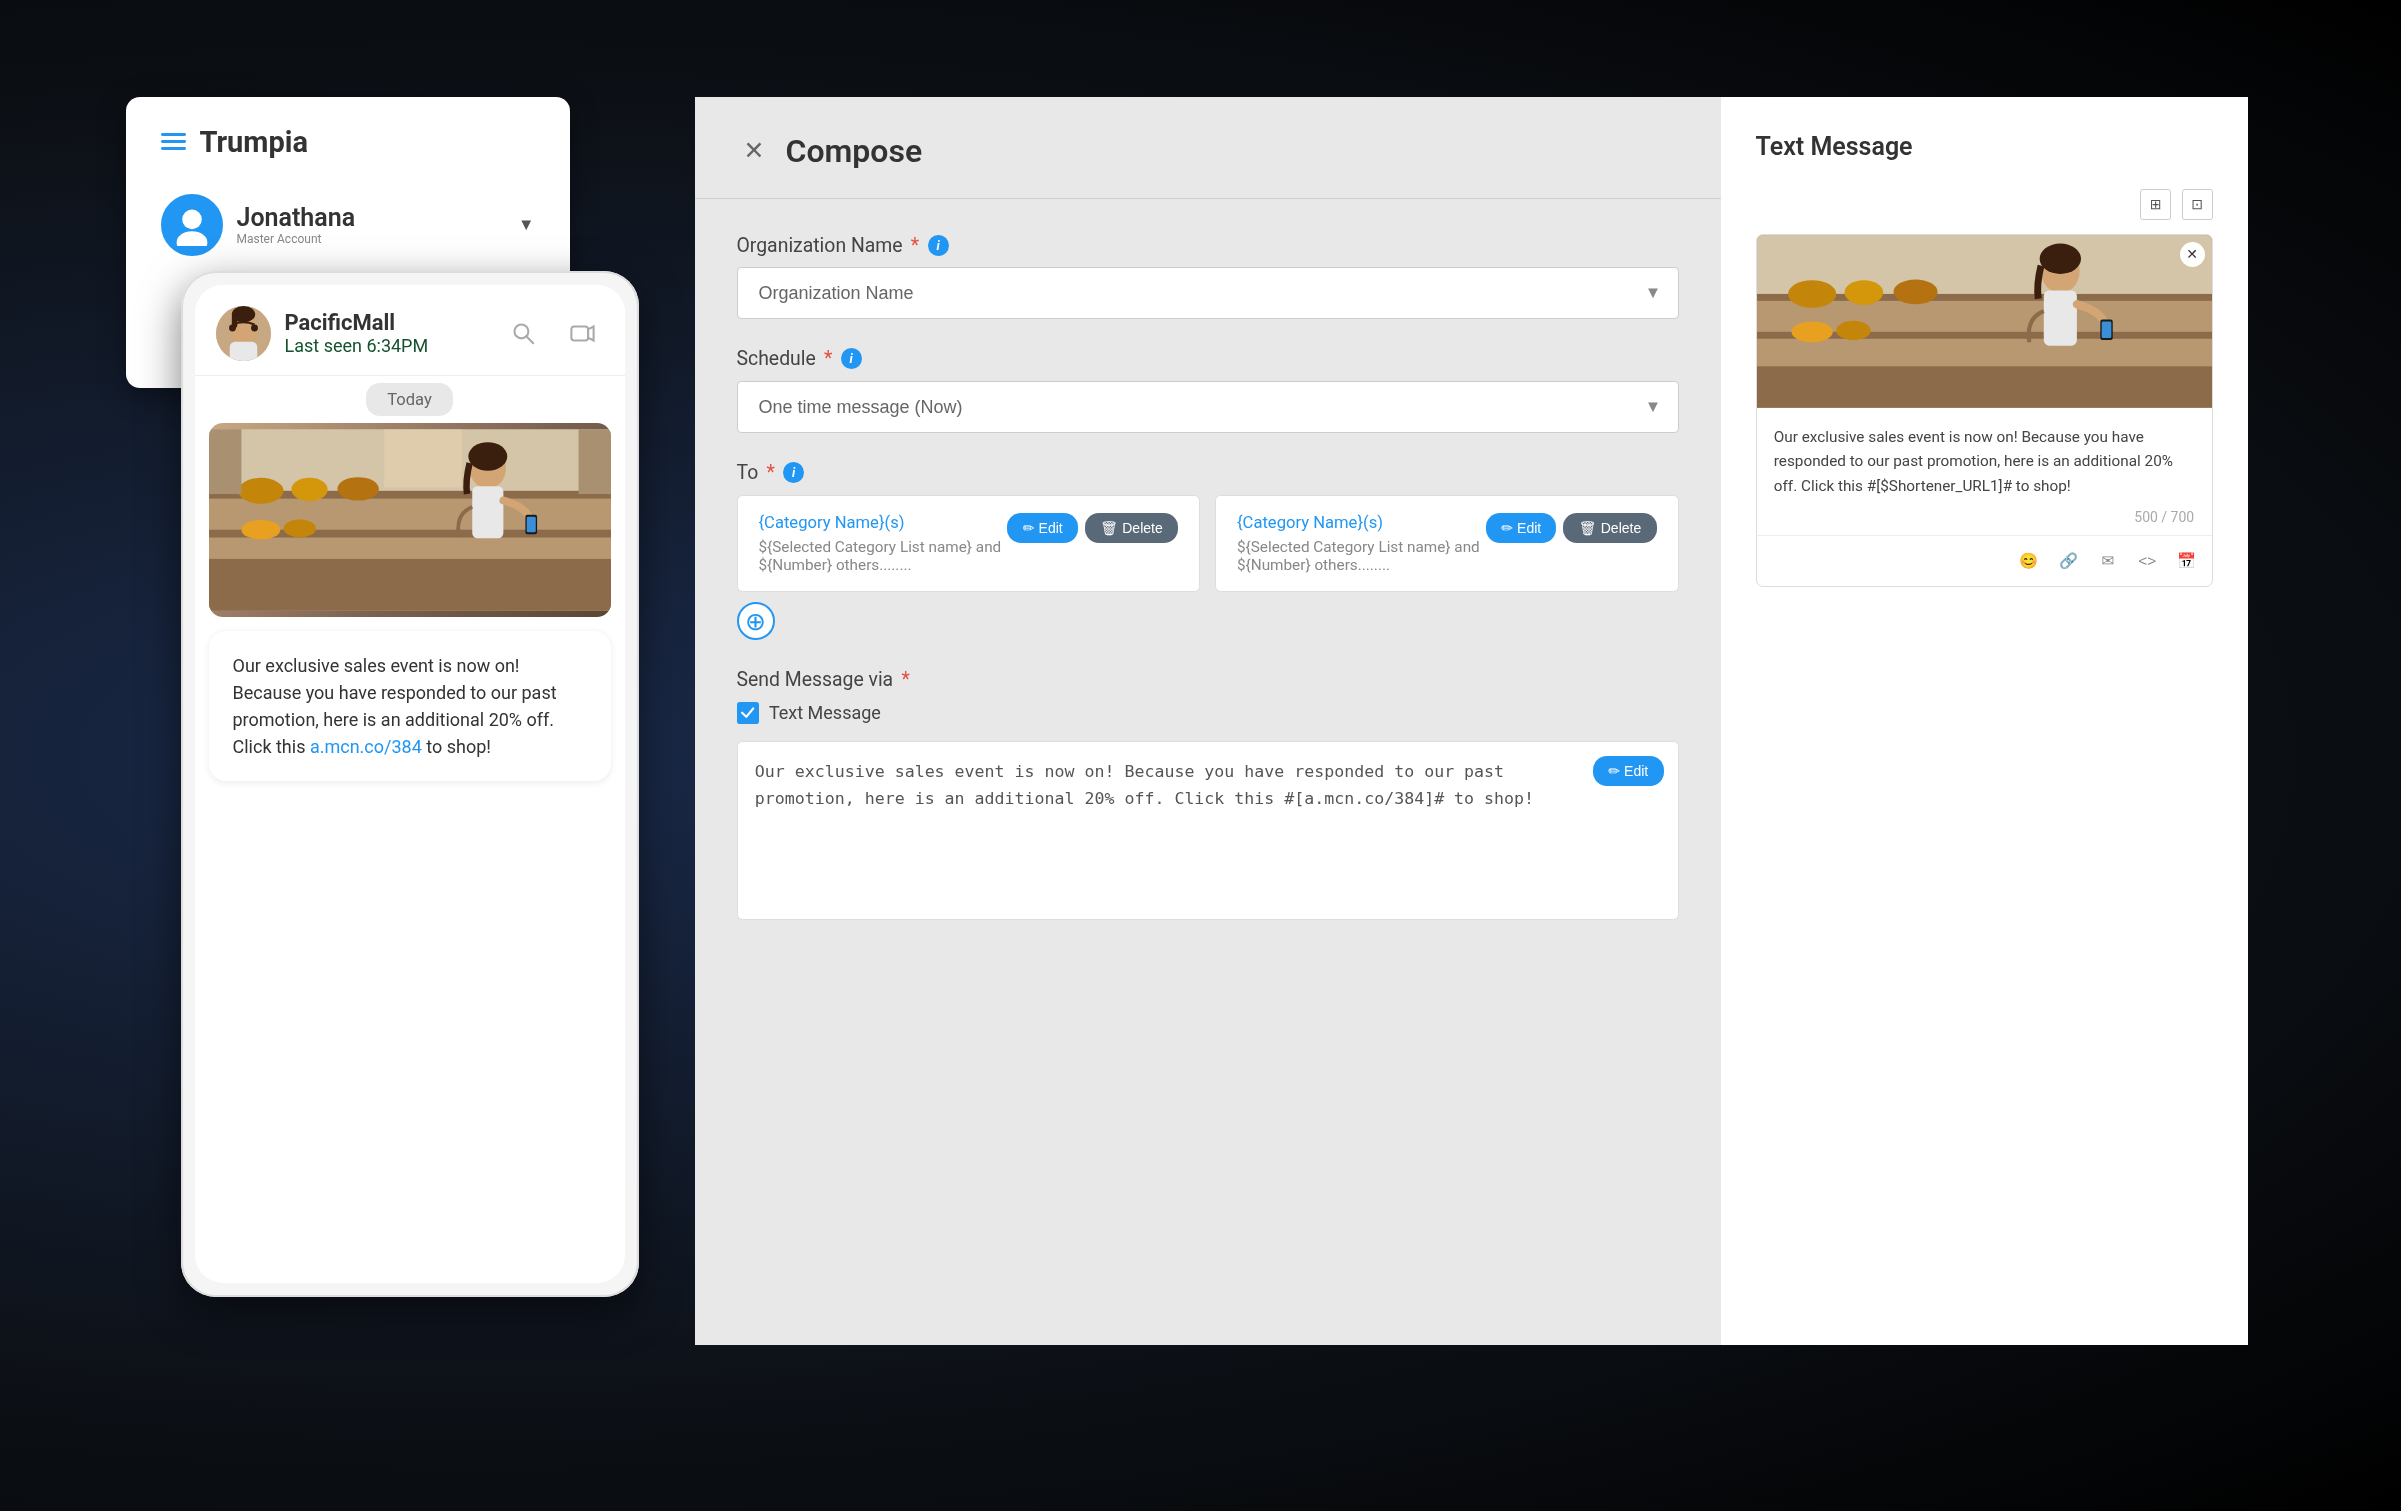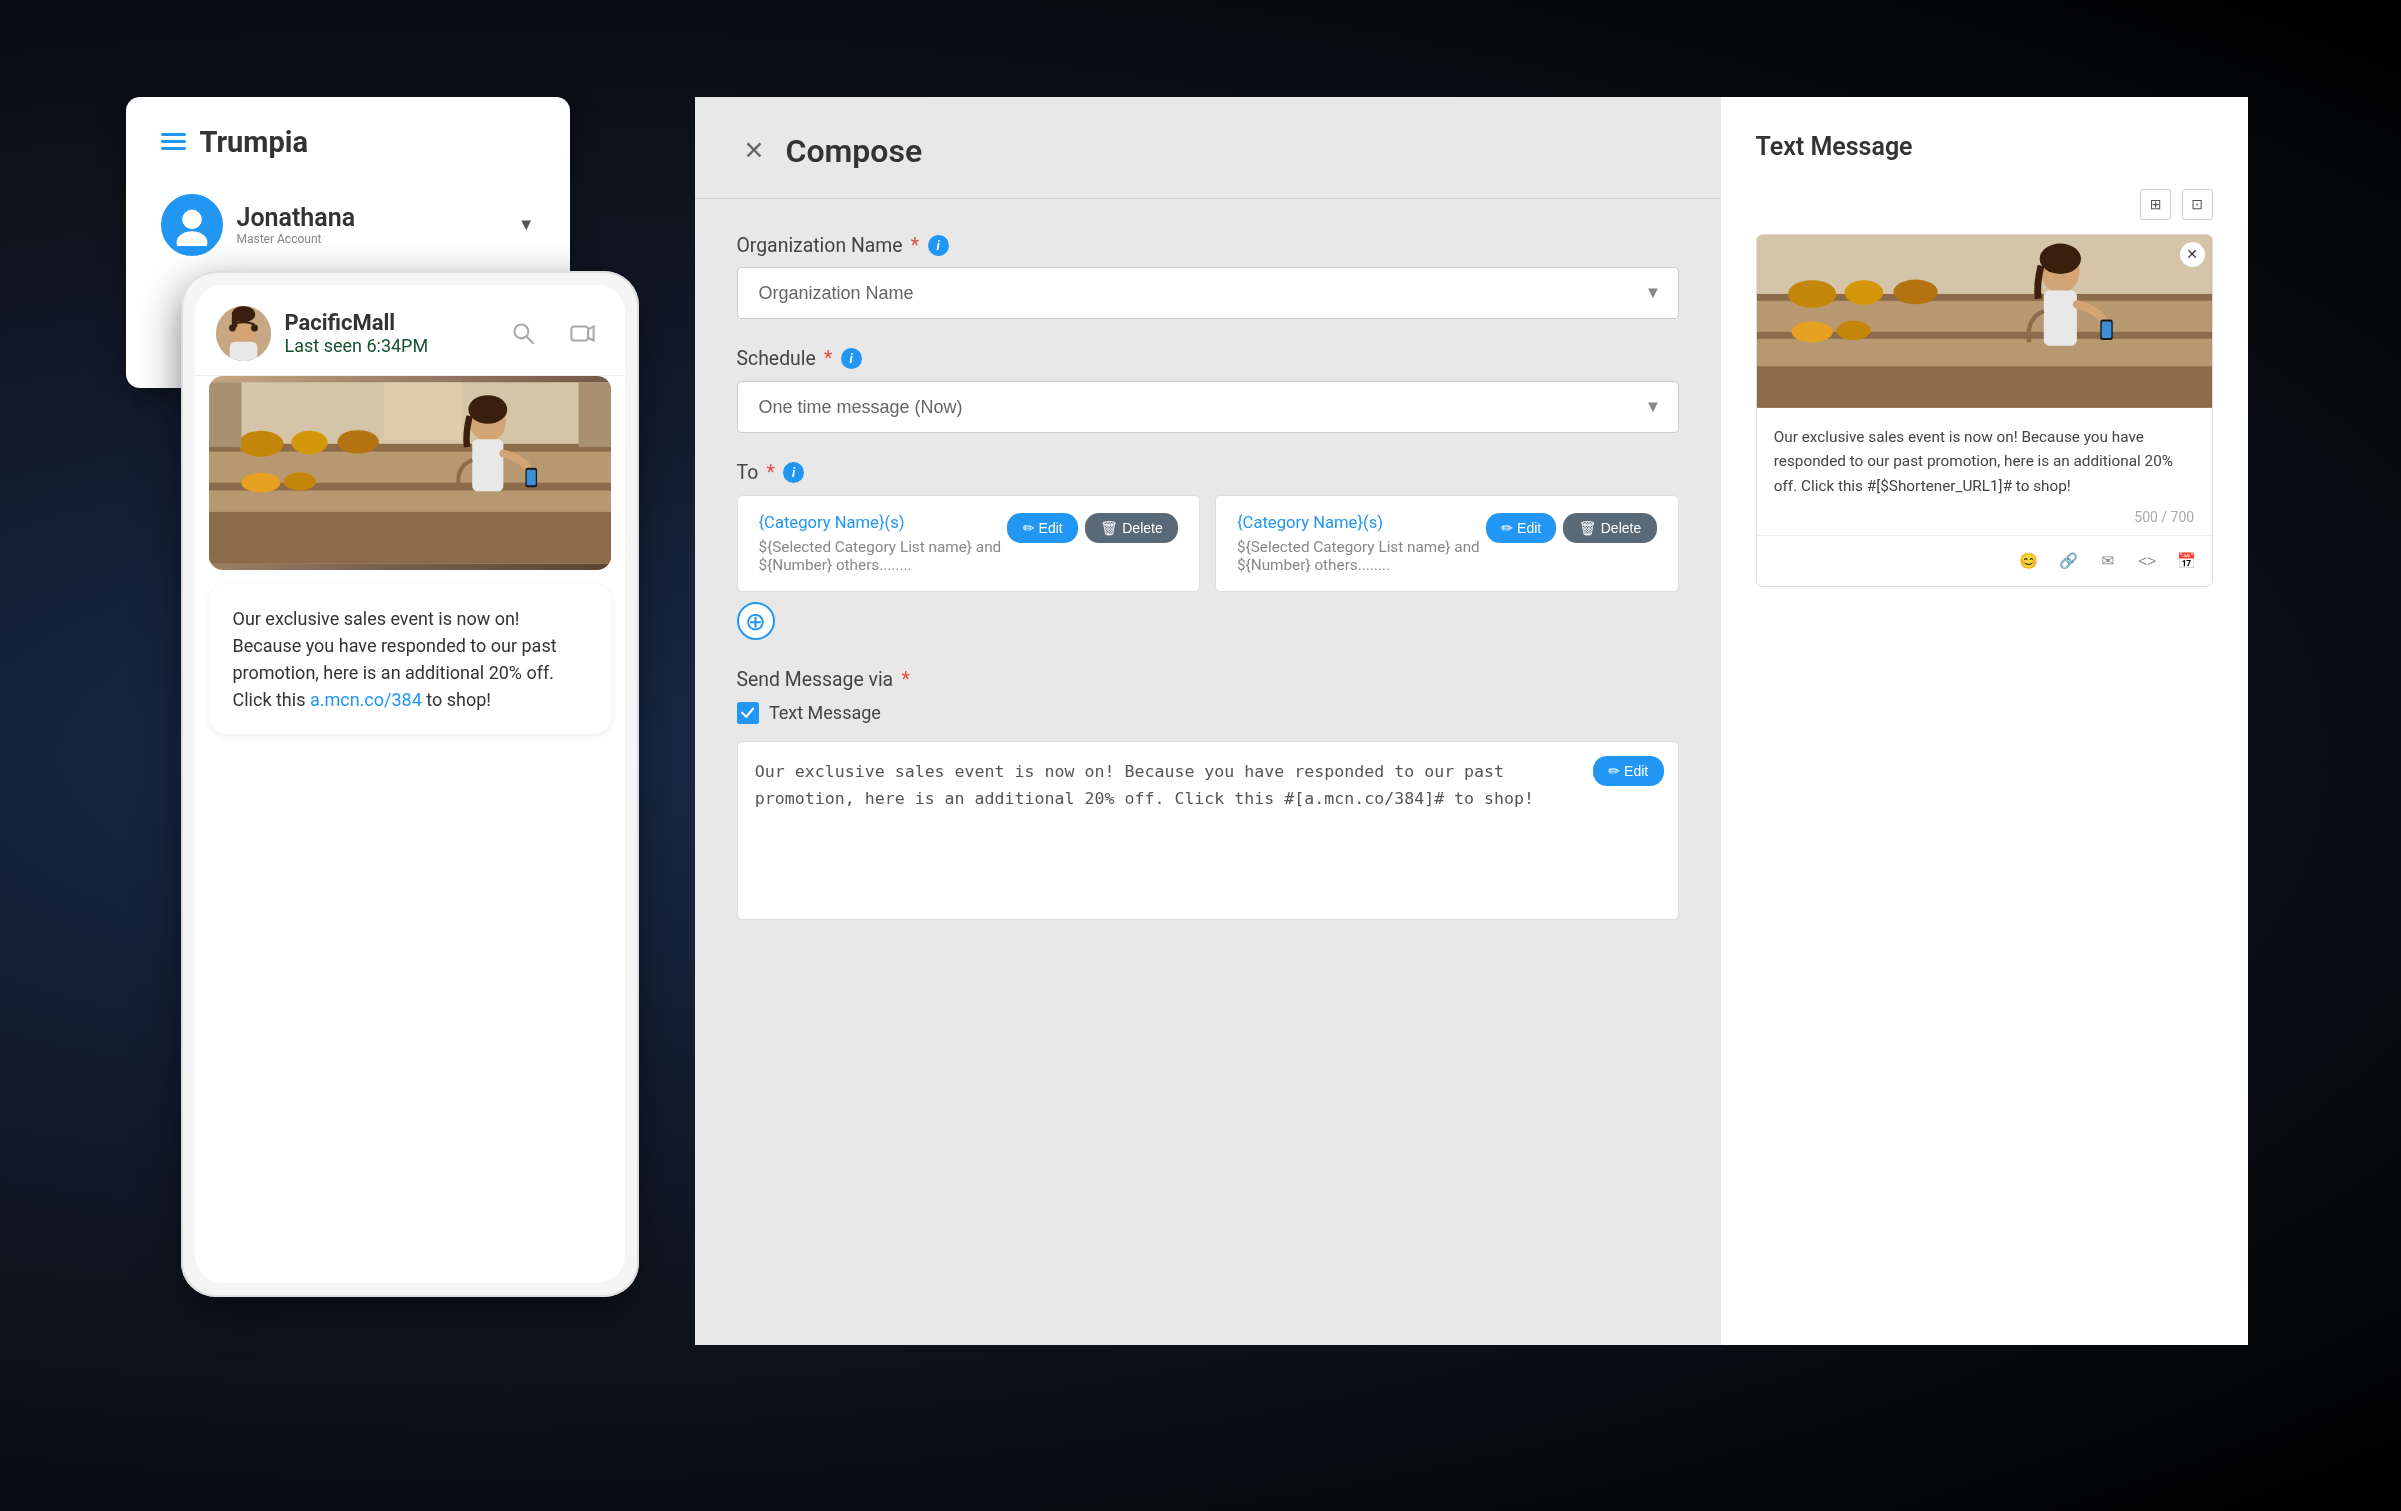--- a/index.html
+++ b/index.html
@@ -707,20 +707,23 @@
             </button>
             <button class="mobile-icon-btn">
               <svg width="25" height="25" viewBox="0 0 36 36" fill="none">
                 <rect x="2" y="8" width="24" height="20" rx="4" stroke="#aaa" stroke-width="3"></rect>
                 <polygon points="26,12 34,8 34,28 26,24" fill="none" stroke="#aaa" stroke-width="3"></polygon>
               </svg>
             </button>
           </div>
         </div>
 
+        <div class="today-badge">
+          <span>Today</span>
+        </div>
 
         <div class="message-image-container">
           <div class="message-image">
             <svg class="bakery-scene" viewBox="0 0 620 280" xmlns="http://www.w3.org/2000/svg">
 
               <rect width="620" height="280" fill="#d4c4a8"></rect>
 
               <rect x="0" y="100" width="620" height="180" fill="#b89870"></rect>
               <rect x="0" y="95" width="620" height="12" fill="#8B6B4A"></rect>
               <rect x="0" y="155" width="620" height="12" fill="#8B6B4A"></rect>

